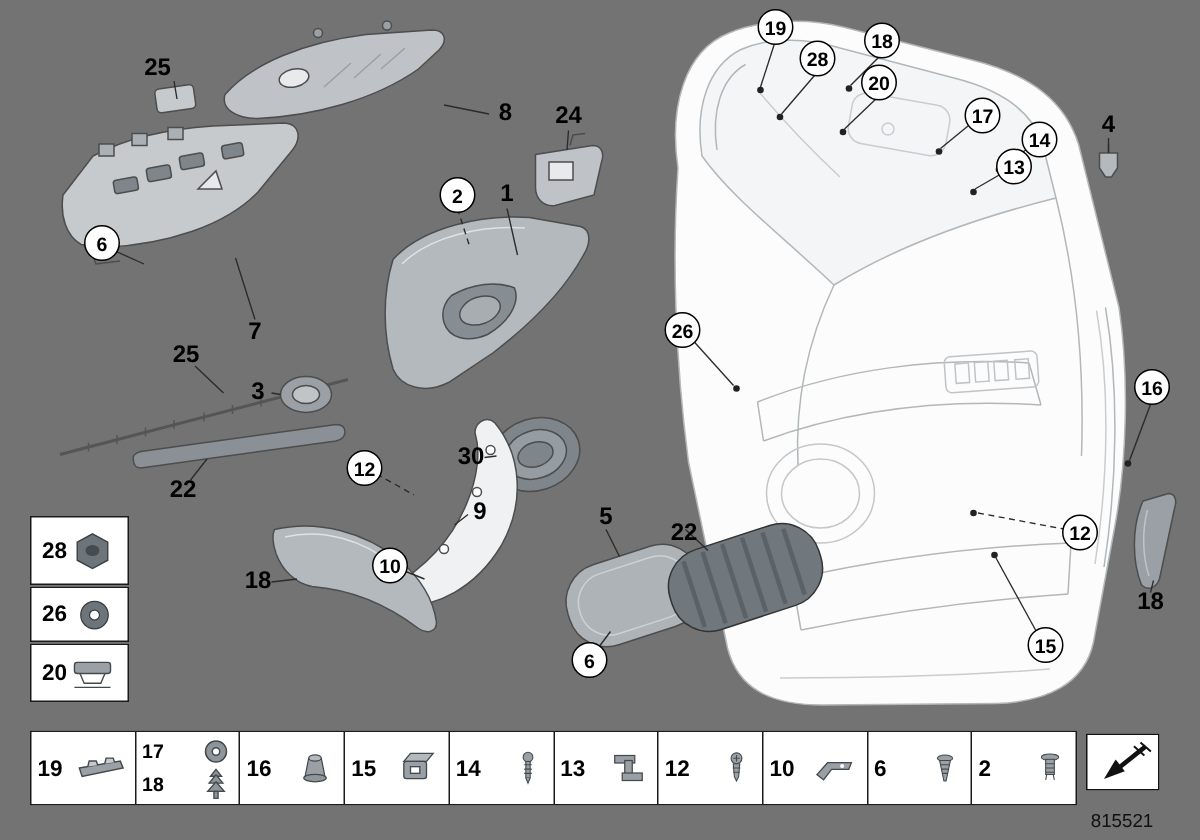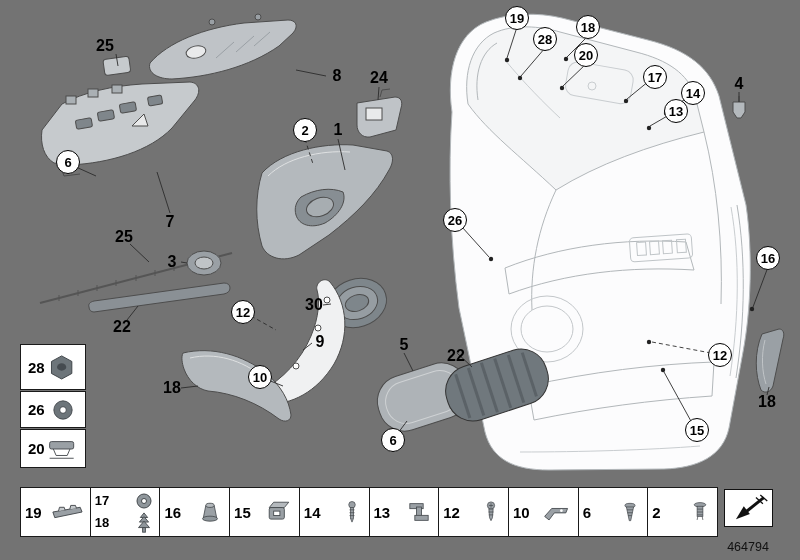--- a/index.html
+++ b/index.html
@@ -393,14 +393,14 @@
   </div>
 
   <div class="arrowbox">
     <svg width="40" height="30" viewBox="0 0 46 34">
       <path d="M40,5 L20,21" stroke="#111" stroke-width="3.5" fill="none"></path>
       <polygon points="8,30 24,24 17,15" fill="#111"></polygon>
       <path d="M36,2 l8,7 M31,5 l8,7" stroke="#111" stroke-width="1.5"></path>
     </svg>
   </div>
 
-  <div class="docnum">464794</div>
+  <div class="docnum">815521</div>
 </div>
 
 </body></html>

